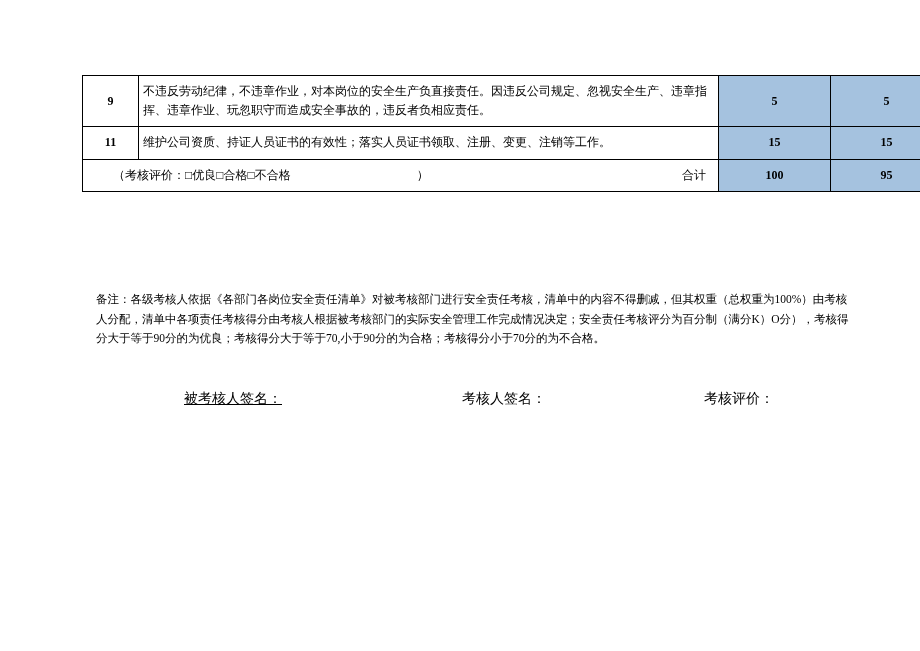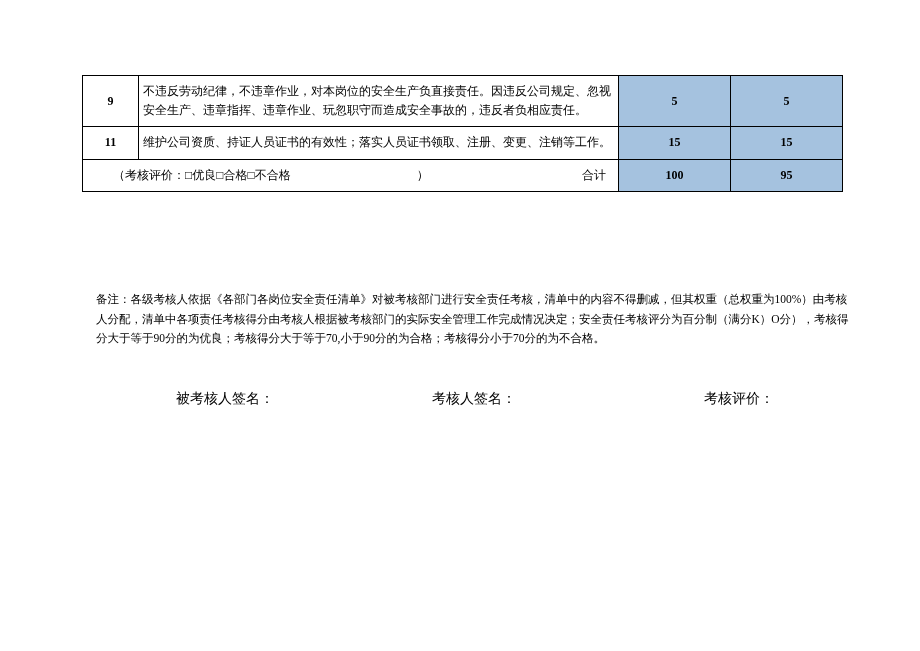--- a/index.html
+++ b/index.html
@@ -24,21 +24,21 @@
       table-layout: fixed;
     }
     td {
       border: 1px solid #000;
       padding: 6px 4px;
       font-size: 12px;
       line-height: 1.6;
       vertical-align: middle;
     }
     .col-idx { width: 56px; text-align: center; font-weight: bold; }
-    .col-desc { width: 480px; }
+    .col-desc { width: 580px; }
     .col-w  { width: 112px; text-align: center; font-weight: bold; background: #a5c2df; }
     .col-s  { width: 112px; text-align: center; font-weight: bold; background: #a5c2df; }
     .summary-left {
       text-align: left;
       padding-left: 30px;
     }
     .summary-right { text-align: right; padding-right: 8px; }
     .note {
       position: absolute;
       left: 96px;
@@ -49,22 +49,22 @@
       color: #000;
     }
     .sign-row {
       position: absolute;
       top: 390px;
       left: 0;
       width: 920px;
       font-size: 14px;
     }
     .sign-row span { position: absolute; }
-    .sign-a { left: 176px; }
-    .sign-b { left: 432px; }
+    .sign-a { left: 184px; text-decoration: underline; }
+    .sign-b { left: 462px; }
     .sign-c { left: 704px; }
   </style>
 </head>
 <body>
 
 <div class="table-wrap">
   <table>
     <tbody>
         <tr>
       <td class="col-idx">9</td>

